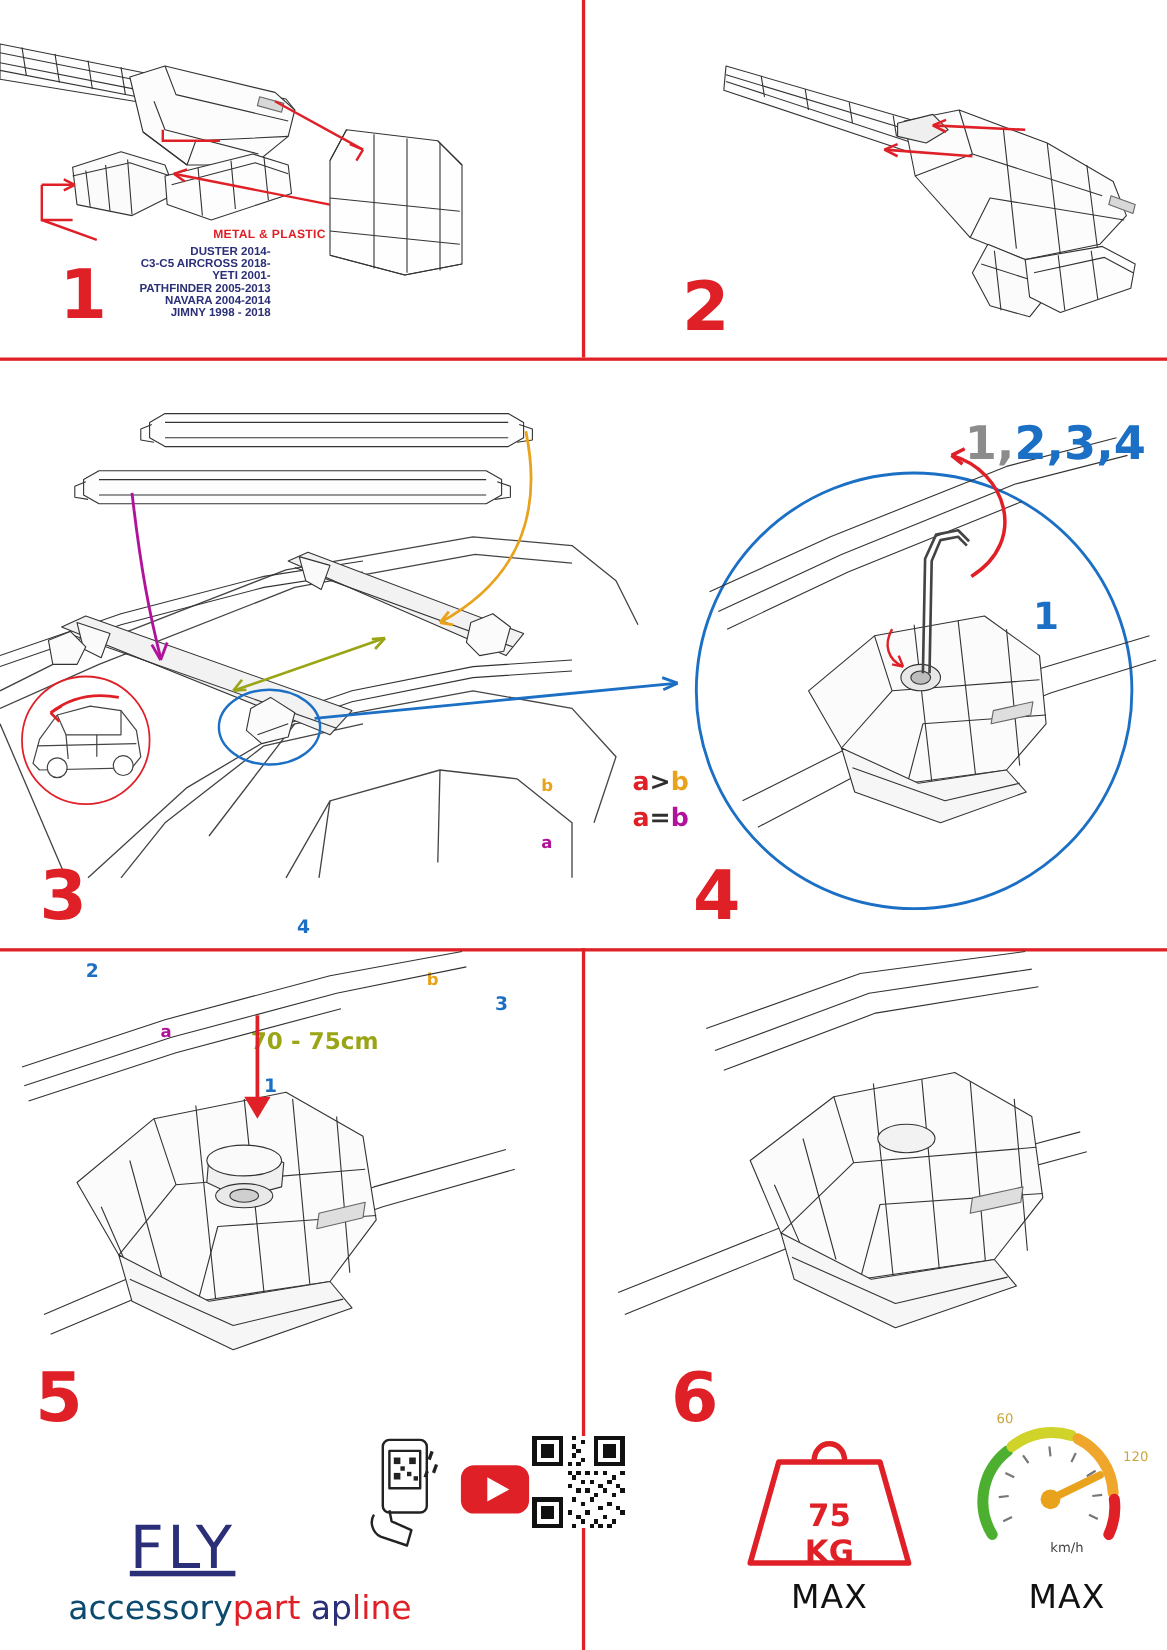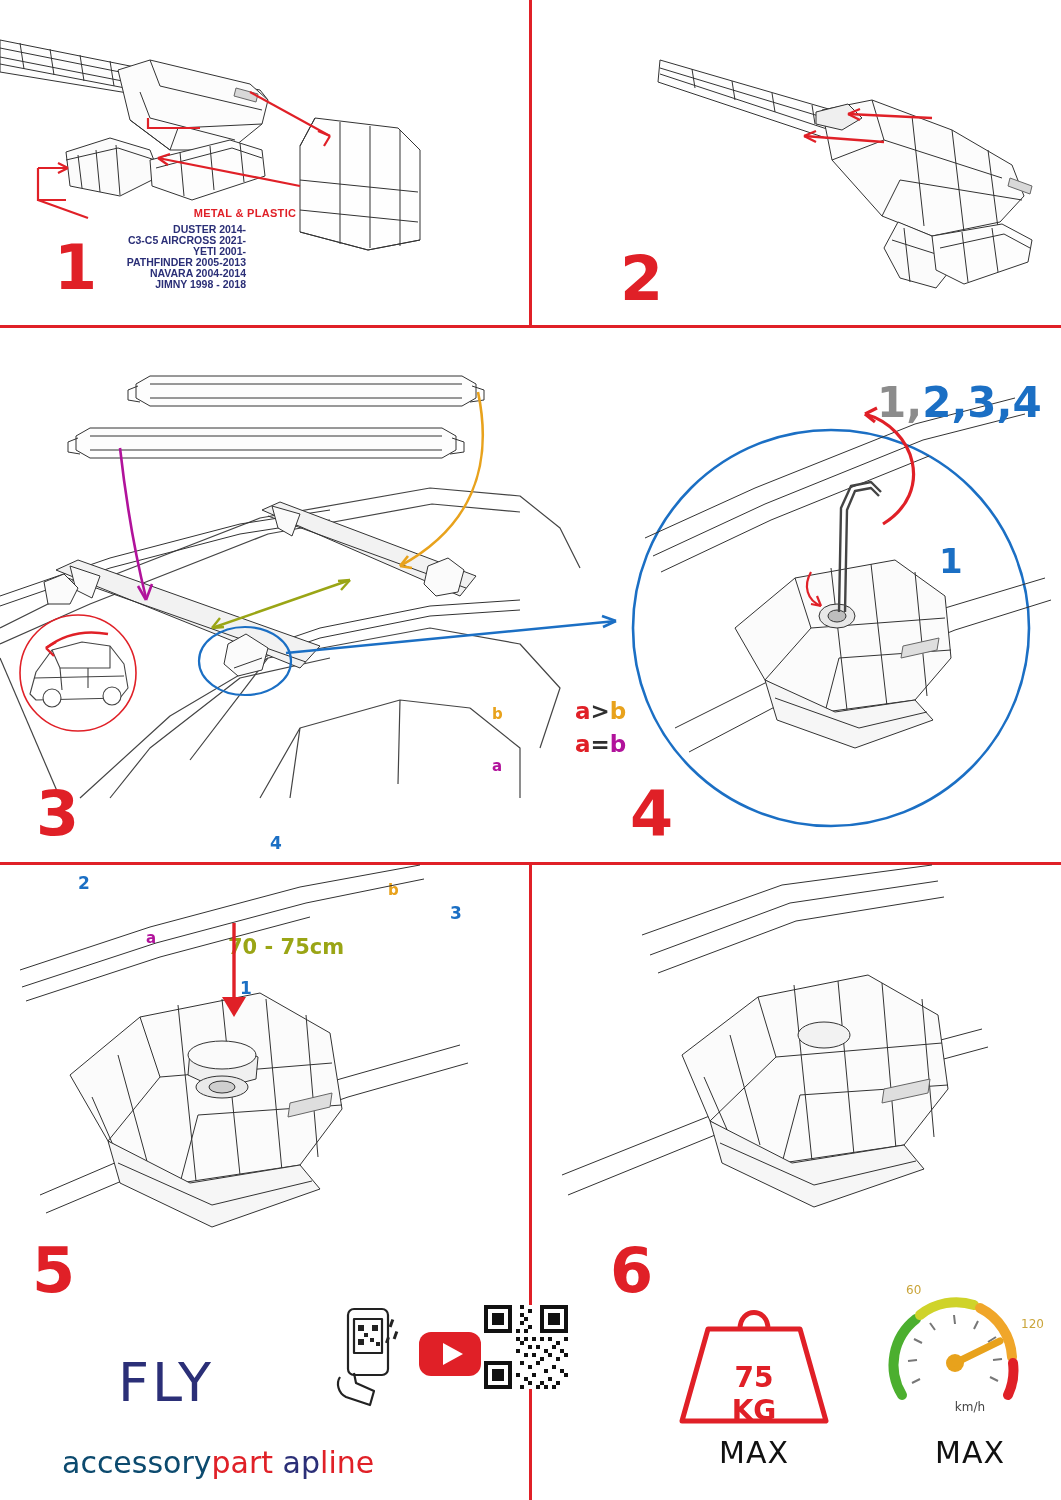--- a/index.html
+++ b/index.html
@@ -197,21 +197,21 @@
         <path d="M158 158 L300 186"></path>
         <path d="M158 158 L170 154 M158 158 L168 165"></path>
         <path d="M38 168 L38 200 L66 200 M38 168 L68 168"></path>
         <path d="M68 168 L58 163 M68 168 L58 173"></path>
         <path d="M38 200 L88 218"></path>
       </g>
     </svg>
     <div class="metal-title" style="left:145px;top:207px;">METAL &amp; PLASTIC</div>
     <div class="metal-list" style="left:46px;top:224px;">
       <div>DUSTER 2014-</div>
-      <div>C3-C5 AIRCROSS 2021-</div>
+      <div>C3-C5 AIRCROSS 2018-</div>
       <div>YETI 2001-</div>
       <div>PATHFINDER 2005-2013</div>
       <div>NAVARA 2004-2014</div>
       <div>JIMNY 1998 - 2018</div>
     </div>
     <div class="stepnum" style="left:54px;top:237px;">1</div>
   </div>
 
   <div class="panel" style="left:532px;top:0;width:529px;height:325px;">
     <svg width="529" height="325" viewBox="0 0 529 325">
@@ -433,21 +433,21 @@
 
         <path d="M290 238 L332 228 L330 242 L288 252 Z" fill="#dedede" stroke="#666"></path>
       </g>
       <g fill="none" stroke="#e02027" stroke-width="3.4">
         <path d="M234 58 L234 142"></path>
         <path d="M234 152 L222 132 L246 132 Z" fill="#e02027" stroke="none"></path>
       </g>
     </svg>
     <div class="stepnum" style="left:32px;top:375px;">5</div>
 
-    <div class="fly" style="left:118px;top:486px;">FLY</div>
+    <div class="fly" style="left:118px;top:510px;text-decoration:underline;">FLY</div>
     <div class="brandline" style="left:62px;top:580px;">
       <span class="accessory">accessory</span><span class="part">part</span><span>&nbsp;</span><span class="ap">ap</span><span class="line">line</span>
     </div>
 
     <svg style="position:absolute;left:330px;top:440px;" width="80" height="110" viewBox="0 0 80 110">
       <g fill="none" stroke="#222" stroke-width="2.2" stroke-linejoin="round">
         <rect x="18" y="4" width="40" height="66" rx="6"></rect>
         <path d="M24 14 h28 v34 h-28 z" fill="none"></path>
         <path d="M10 72 C6 78, 8 88, 16 92 L40 100 L44 86 L26 78 L24 68"></path>
       </g>

